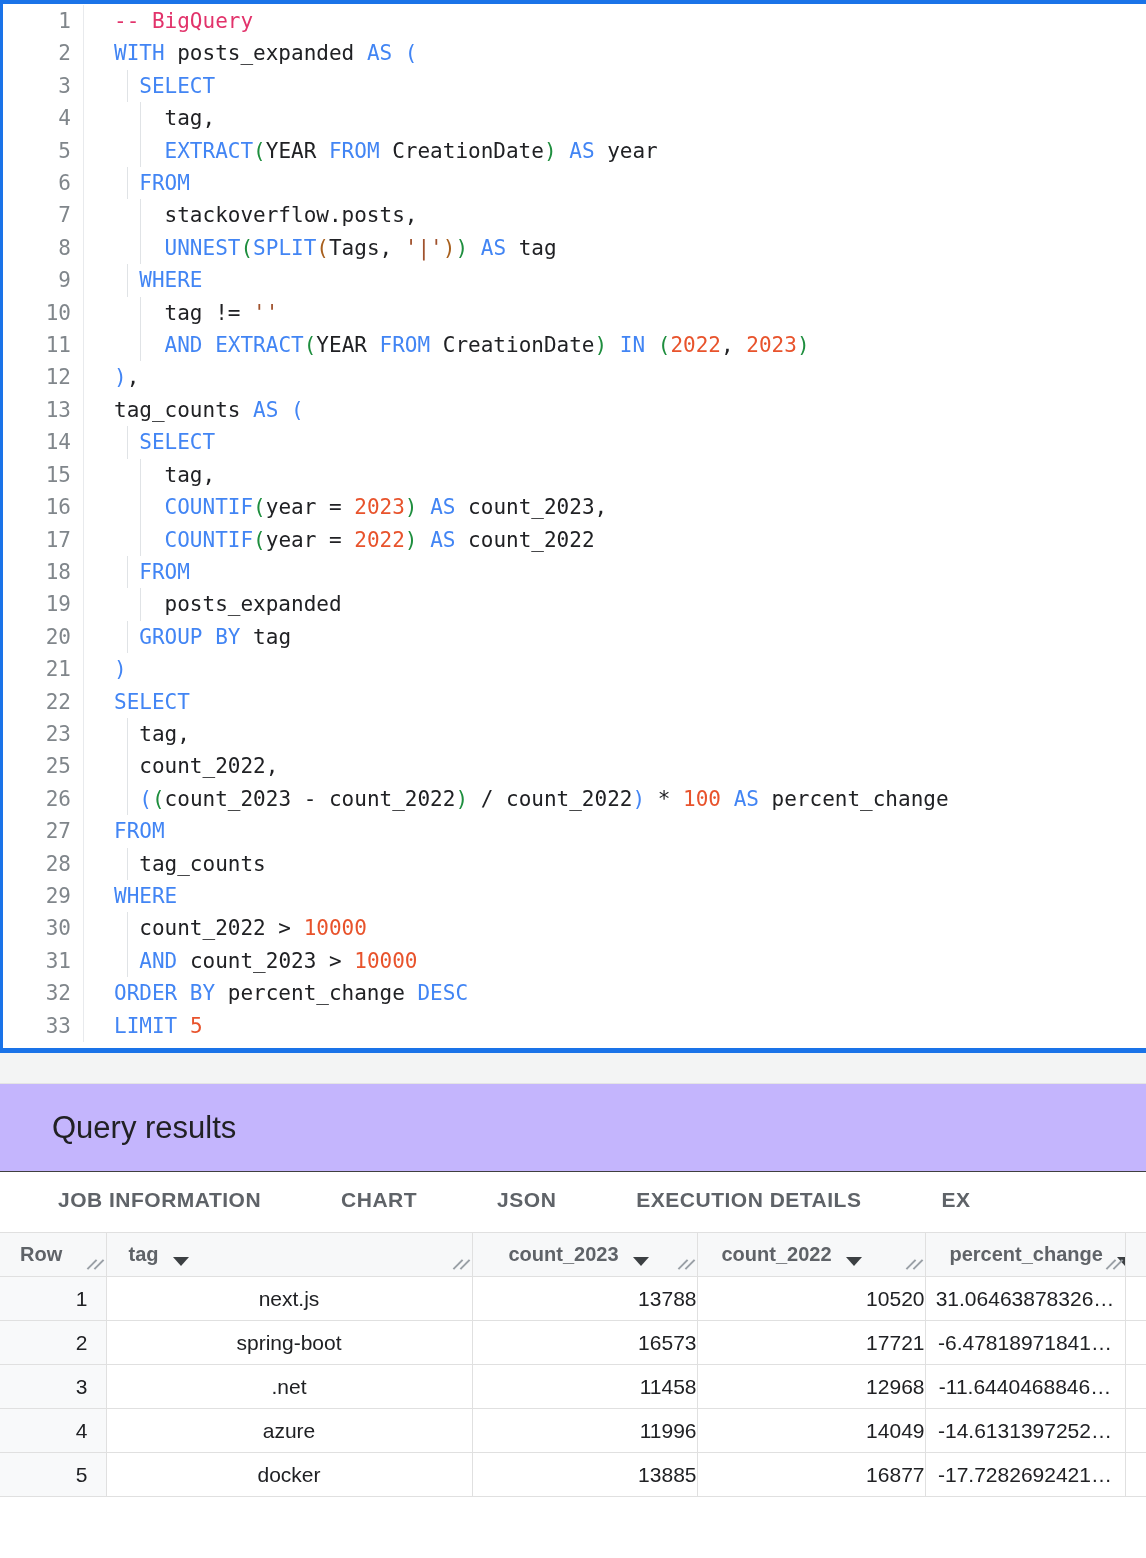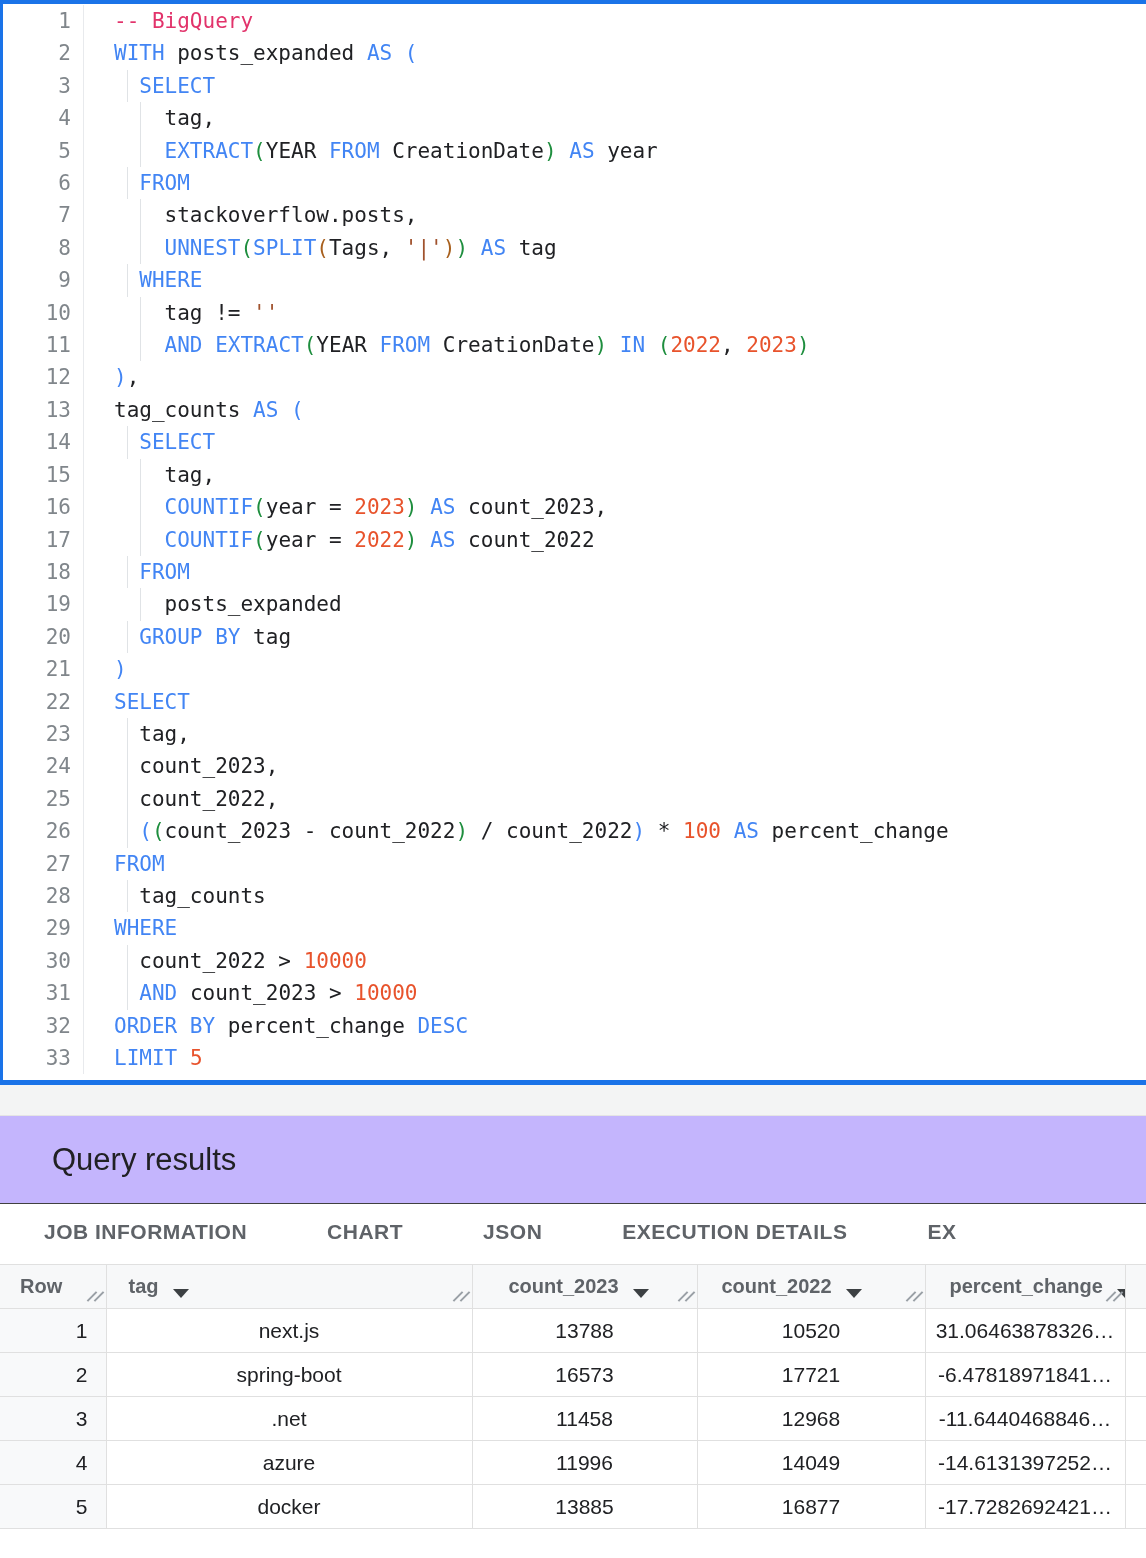--- a/index.html
+++ b/index.html
@@ -25,42 +25,42 @@
   .tok-s{color:#A0522D}
   .tok-b1{color:#4285F4}
   .tok-b2{color:#1E8E3E}
   .tok-b3{color:#A8601E}
   
   .band{height:30px;background:#F3F4F4;border-bottom:1px solid #E4E4E4;}
   
   .qr-head{padding:26px 40px 25px 52px;border-bottom:1px solid #404040;background:#c4b5fd;}
   .qr-title{font-size:31px;color:#212124;}
   
-  .tabs{display:flex;height:60px;align-items:stretch;padding-left:4px;overflow:hidden;white-space:nowrap;}
+  .tabs{display:flex;height:60px;align-items:stretch;padding-left:18px;overflow:hidden;white-space:nowrap;}
   .tab{display:flex;align-items:center;padding:0 40px;font-size:21px;font-weight:700;
     letter-spacing:.5px;color:#5F6368;border-bottom:4px solid transparent;cursor:pointer;flex:0 0 auto;}
   .tab.active{color:#1A73E8;border-bottom-color:#1A73E8;}
   
   table.results{border-collapse:collapse;table-layout:fixed;width:1146px;font-size:21px;}
   .results th,.results td{border:1px solid #E0E0E0;height:44px;padding:0;overflow:hidden;
     white-space:nowrap;box-sizing:border-box;}
   .results th:first-child,.results td:first-child{border-left:none;}
   .results th:last-child,.results td:last-child{border-right:none;}
   .results th{background:#F7F8F9;color:#5F6368;font-weight:700;font-size:20px;text-align:left;position:relative;}
   .results td{background:#fff;color:#202124;}
   .results td.rowcol{background:#F8F9FA;text-align:right;padding-right:18px;}
   .hcell{display:flex;align-items:flex-end;}
   .caret{display:inline-block;width:0;height:0;border-left:8px solid transparent;
     border-right:8px solid transparent;border-top:9px solid #3C4043;margin-left:14px;}
   .handle{position:absolute;right:4px;bottom:4px;width:16px;height:14px;}
   .handle::before,.handle::after{content:"";position:absolute;background:#9AA0A6;width:2px;height:13px;
     transform:rotate(45deg);top:0;}
   .handle::before{right:9px;}
   .handle::after{right:2px;}
-  .al{text-align:center}.ar{text-align:center}
+  .al{text-align:center}.ar{text-align:right}
   .pad-l{padding-left:22px}.pad-r{padding-right:30px}
 </style>
 </head>
 <body>
 
 <div class="editor">
   <div class="lines">
       <div class="code-line"><span class="ln">1</span><span class="ct"><span class="tok-c">-- BigQuery</span></span></div>
       <div class="code-line"><span class="ln">2</span><span class="ct"><span class="tok-k">WITH</span><span class="tok-p"> posts_expanded </span><span class="tok-k">AS</span><span class="tok-p"> </span><span class="tok-b1">(</span></span></div>
       <div class="code-line"><span class="ln">3</span><span class="ct"><span class="guide" style="left: 13px;"></span><span class="tok-p">  </span><span class="tok-k">SELECT</span></span></div>
@@ -77,21 +77,20 @@
       <div class="code-line"><span class="ln">14</span><span class="ct"><span class="guide" style="left: 13px;"></span><span class="tok-p">  </span><span class="tok-k">SELECT</span></span></div>
       <div class="code-line"><span class="ln">15</span><span class="ct"><span class="guide" style="left: 26px;"></span><span class="tok-p">    tag,</span></span></div>
       <div class="code-line"><span class="ln">16</span><span class="ct"><span class="guide" style="left: 26px;"></span><span class="tok-p">    </span><span class="tok-k">COUNTIF</span><span class="tok-b2">(</span><span class="tok-p">year = </span><span class="tok-n">2023</span><span class="tok-b2">)</span><span class="tok-p"> </span><span class="tok-k">AS</span><span class="tok-p"> count_2023,</span></span></div>
       <div class="code-line"><span class="ln">17</span><span class="ct"><span class="guide" style="left: 26px;"></span><span class="tok-p">    </span><span class="tok-k">COUNTIF</span><span class="tok-b2">(</span><span class="tok-p">year = </span><span class="tok-n">2022</span><span class="tok-b2">)</span><span class="tok-p"> </span><span class="tok-k">AS</span><span class="tok-p"> count_2022</span></span></div>
       <div class="code-line"><span class="ln">18</span><span class="ct"><span class="guide" style="left: 13px;"></span><span class="tok-p">  </span><span class="tok-k">FROM</span></span></div>
       <div class="code-line"><span class="ln">19</span><span class="ct"><span class="guide" style="left: 26px;"></span><span class="tok-p">    posts_expanded</span></span></div>
       <div class="code-line"><span class="ln">20</span><span class="ct"><span class="guide" style="left: 13px;"></span><span class="tok-p">  </span><span class="tok-k">GROUP BY</span><span class="tok-p"> tag</span></span></div>
       <div class="code-line"><span class="ln">21</span><span class="ct"><span class="tok-b1">)</span></span></div>
       <div class="code-line"><span class="ln">22</span><span class="ct"><span class="tok-k">SELECT</span></span></div>
       <div class="code-line"><span class="ln">23</span><span class="ct"><span class="guide" style="left: 13px;"></span><span class="tok-p">  tag,</span></span></div>
-      <div class="code-line"><span class="ln">24</span><span class="ct"><span class="guide" style="left: 13px;"></span><span class="tok-p">  count_2023,</span></span></div>
       <div class="code-line"><span class="ln">25</span><span class="ct"><span class="guide" style="left: 13px;"></span><span class="tok-p">  count_2022,</span></span></div>
       <div class="code-line"><span class="ln">26</span><span class="ct"><span class="guide" style="left: 13px;"></span><span class="tok-p">  </span><span class="tok-b1">(</span><span class="tok-b2">(</span><span class="tok-p">count_2023 - count_2022</span><span class="tok-b2">)</span><span class="tok-p"> / count_2022</span><span class="tok-b1">)</span><span class="tok-p"> * </span><span class="tok-n">100</span><span class="tok-p"> </span><span class="tok-k">AS</span><span class="tok-p"> percent_change</span></span></div>
       <div class="code-line"><span class="ln">27</span><span class="ct"><span class="tok-k">FROM</span></span></div>
       <div class="code-line"><span class="ln">28</span><span class="ct"><span class="guide" style="left: 13px;"></span><span class="tok-p">  tag_counts</span></span></div>
       <div class="code-line"><span class="ln">29</span><span class="ct"><span class="tok-k">WHERE</span></span></div>
       <div class="code-line"><span class="ln">30</span><span class="ct"><span class="guide" style="left: 13px;"></span><span class="tok-p">  count_2022 &gt; </span><span class="tok-n">10000</span></span></div>
       <div class="code-line"><span class="ln">31</span><span class="ct"><span class="guide" style="left: 13px;"></span><span class="tok-p">  </span><span class="tok-k">AND</span><span class="tok-p"> count_2023 &gt; </span><span class="tok-n">10000</span></span></div>
       <div class="code-line"><span class="ln">32</span><span class="ct"><span class="tok-k">ORDER BY</span><span class="tok-p"> percent_change </span><span class="tok-k">DESC</span></span></div>
       <div class="code-line"><span class="ln">33</span><span class="ct"><span class="tok-k">LIMIT</span><span class="tok-p"> </span><span class="tok-n">5</span></span></div>
     </div>

